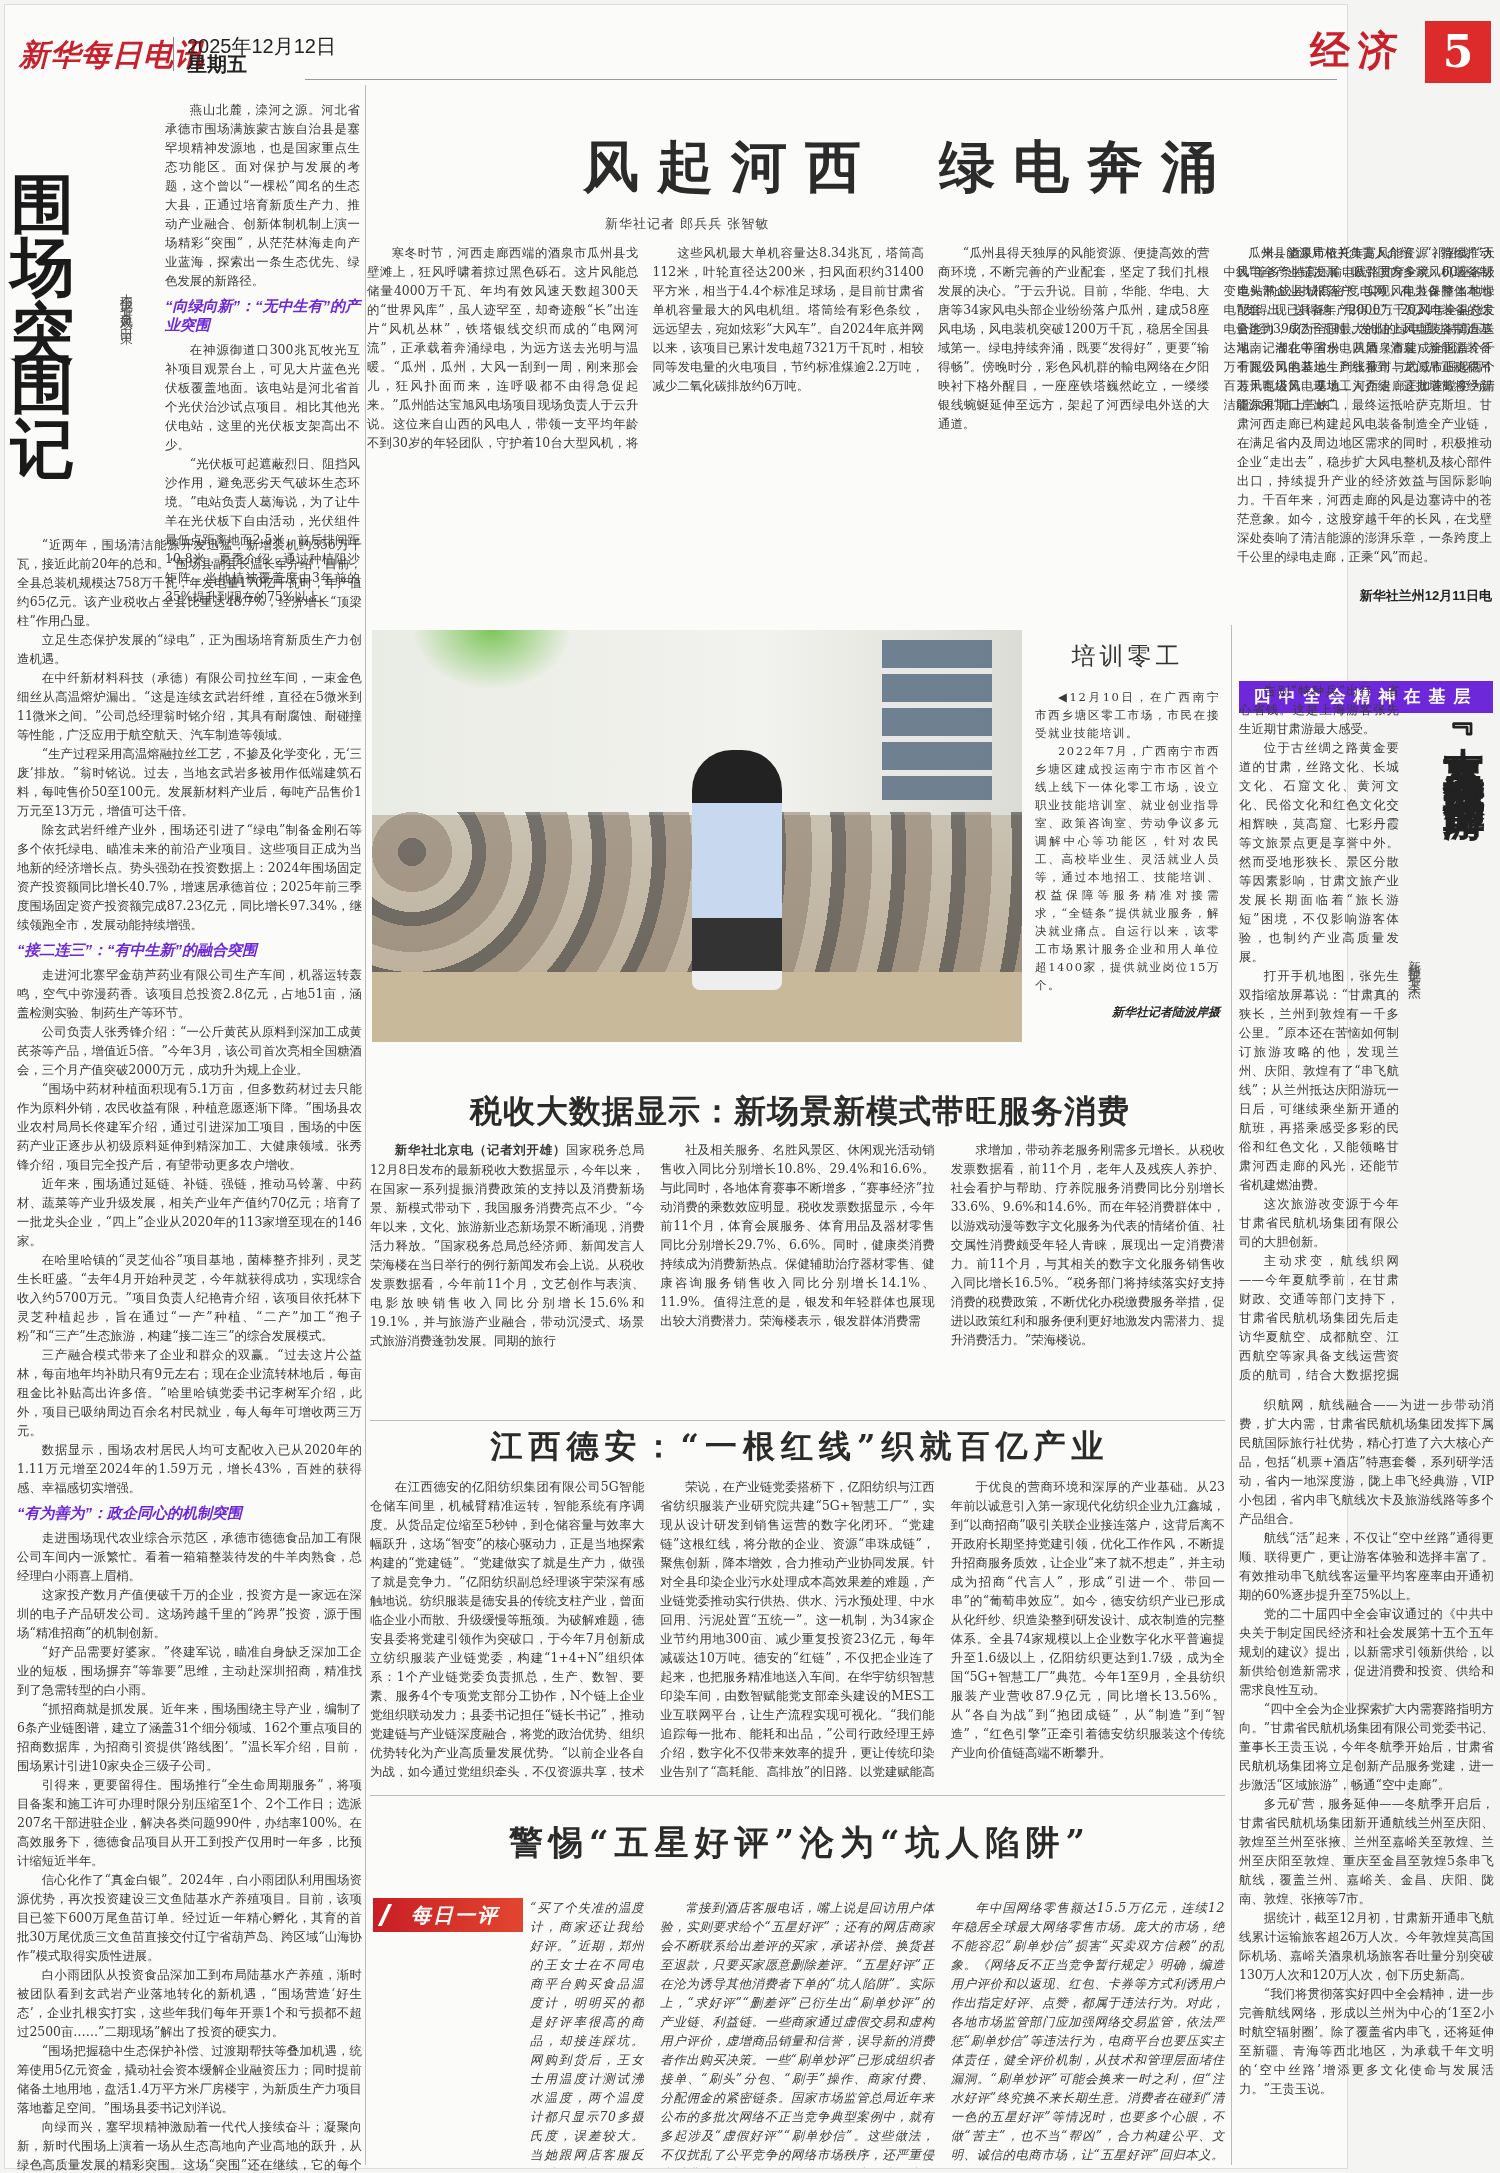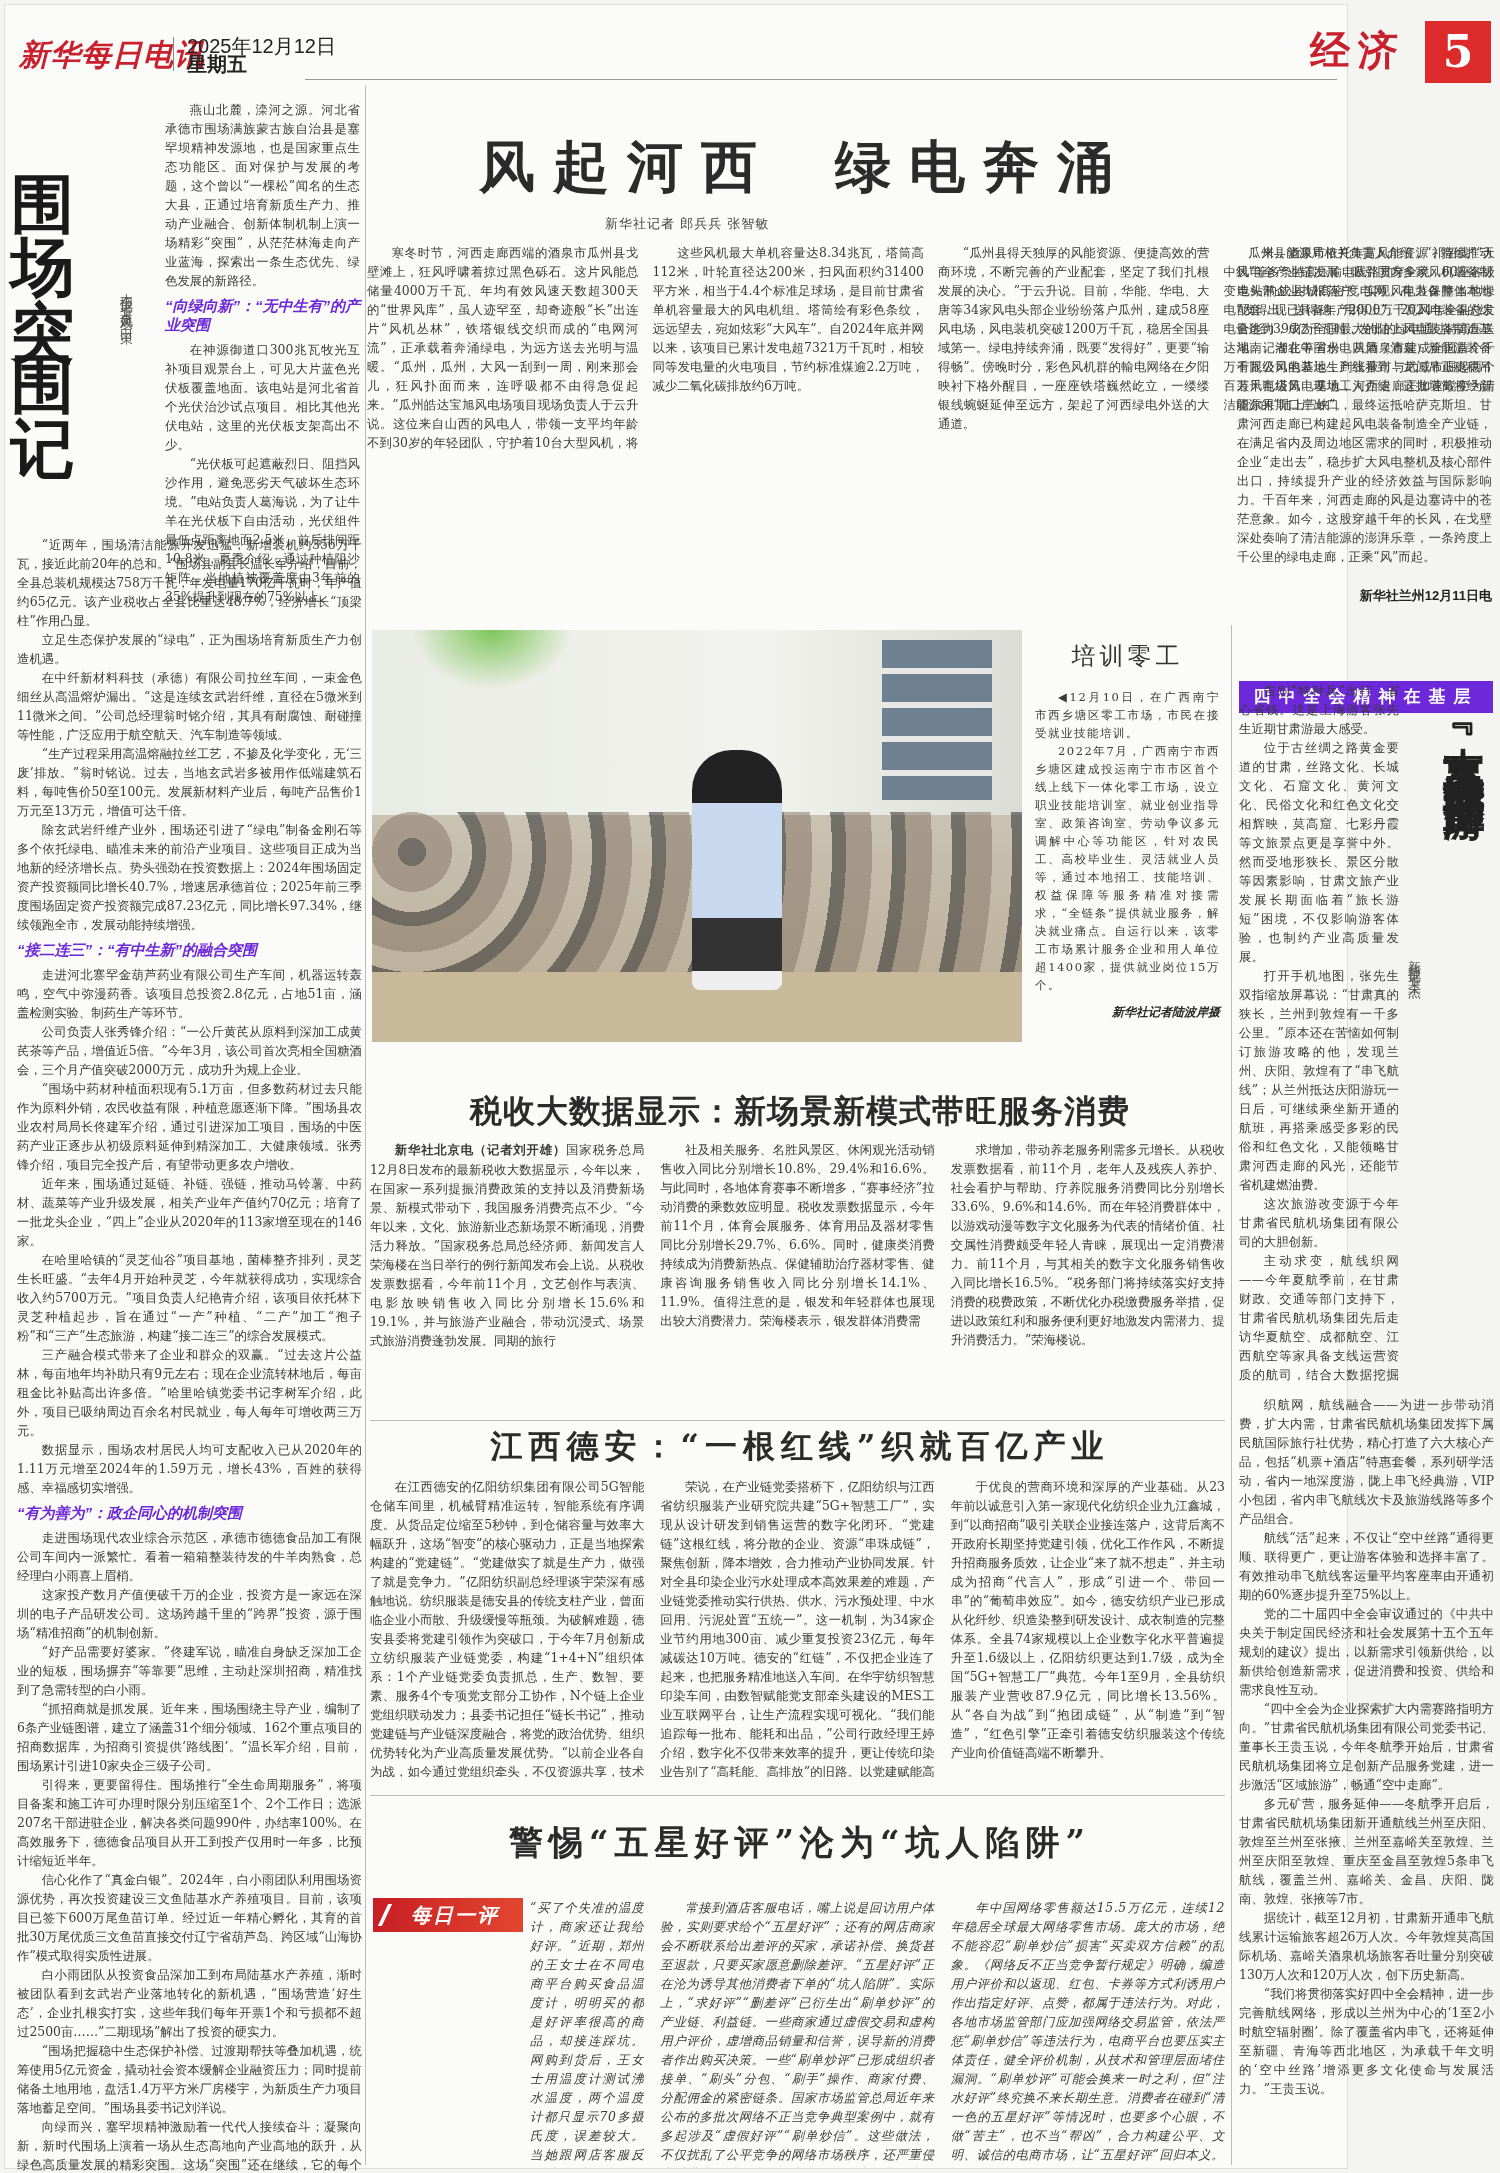--- a/index.html
+++ b/index.html
@@ -24,21 +24,21 @@
   
   .left-title { position: absolute; left: 38px; top: 120px; width: 70px; font-size: 64px; font-weight: bold; line-height: 140px; color: #1a1a1a; writing-mode: vertical-rl; letter-spacing: 60px; }
   .left-byline { position: absolute; left: 113px; top: 278px; writing-mode: vertical-rl; font-size: 13px; color: #555; letter-spacing: 3px; line-height: 16px; }
   .left-lead { position: absolute; left: 160px; top: 95px; width: 195px; }
   .left-body { position: absolute; left: 12px; top: 530px; width: 345px; }
 
   .vrule { position: absolute; width: 1px; background: #bbb; }
   .hrule { position: absolute; height: 1px; background: #bbb; }
 
   
-  .main-title { position: absolute; left: 370px; top: 125px; width: 860px; text-align: center; font-size: 56px; font-weight: bold; letter-spacing: 18px; color: #2b2b2b; }
+  .main-title { position: absolute; left: 370px; top: 125px; width: 860px; text-align: right; font-size: 56px; font-weight: bold; letter-spacing: 18px; color: #2b2b2b; }
   .main-title .gap { display: inline-block; width: 60px; }
   .main-byline { position: absolute; left: 600px; top: 210px; font-size: 13px; color: #444; letter-spacing: 1px; }
   .main-cols { position: absolute; left: 362px; top: 238px; width: 1128px; height: 210px; display: flex; gap: 14px; }
   .main-cols .col { flex: 1; }
 
   
   .photo { position: absolute; left: 367px; top: 625px; width: 650px; height: 412px; overflow: hidden; background: linear-gradient(180deg, #d9d7cf 0%, #cbc4b6 40%, #b8aa92 100%); }
   .photo .wall { position: absolute; left: 0; top: 0; width: 100%; height: 45%; background: linear-gradient(90deg, #e9ece4, #f2f2ee 60%, #dcdcd6); }
   .photo .board { position: absolute; right: 30px; top: 10px; width: 110px; height: 160px; background: repeating-linear-gradient(180deg, #5a6f83 0 28px, #e8e8e8 28px 34px); opacity: .85; }
   .photo .green { position: absolute; left: 40px; top: 0; width: 160px; height: 60px; background: radial-gradient(ellipse at top, #7ec65a, transparent 70%); }

